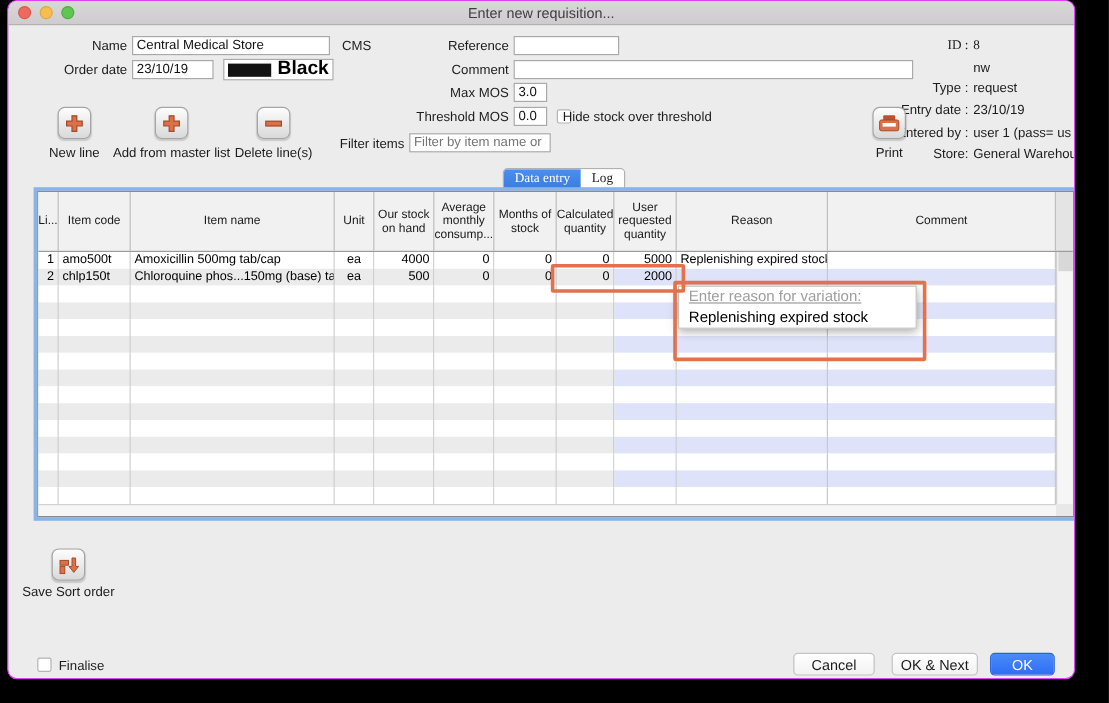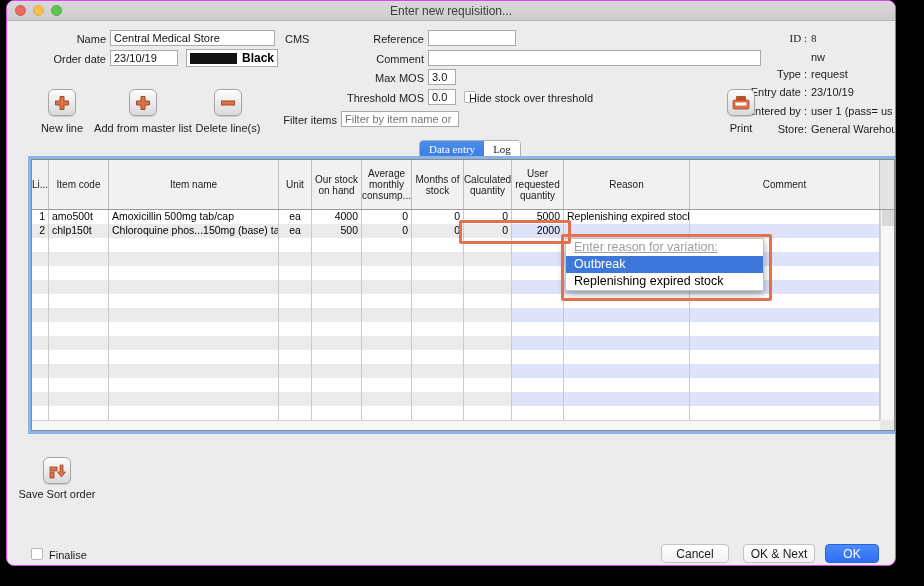--- a/index.html
+++ b/index.html
@@ -17,21 +17,21 @@
   .tl.green{background:#61c554;border:1px solid #4eae44;box-sizing:border-box;}
   .wtitle{position:absolute;left:0;right:0;top:3px;text-align:center;font-size:12px;color:#3e3e3e;}
   
   .flabel{position:absolute;font-size:11px;color:#1c1c1c;text-align:right;white-space:nowrap;}
   .finput{position:absolute;box-sizing:border-box;height:16px;border:1px solid #a9a9a9;background:#fff;
           font-family:inherit;font-size:11px;padding:0 3px;color:#111;border-radius:0;}
   .statictxt{position:absolute;font-size:11px;color:#1c1c1c;white-space:nowrap;}
   .swatch{position:absolute;left:179px;top:48px;width:92px;height:18px;background:#fff;border:1px solid #aaa;
           box-sizing:border-box;display:flex;align-items:center;gap:5px;padding:0 3px;}
   .swatch .chip{width:56px;height:11px;background:#121212;}
-  .swatch .swlabel{font-size:12px;font-weight:bold;color:#000;}
+  .swatch .swlabel{font-size:16px;font-weight:bold;color:#000;}
   .checkbox{position:absolute;width:12px;height:12px;background:#fff;border:1px solid #b5b5b5;border-radius:2px;box-sizing:border-box;}
   
   .tool{position:absolute;text-align:center;}
   .toolbtn{width:26px;height:25px;margin:0 auto;border:1px solid #a5a5a5;border-radius:6px;
            background:linear-gradient(#fdfdfd,#d9d9d9);display:flex;align-items:center;justify-content:center;
            box-shadow:0 1px 1px rgba(0,0,0,.15);}
   .toollabel{margin-top:6px;font-size:11px;color:#1c1c1c;white-space:nowrap;}
   
   .info-row{position:absolute;left:540px;width:360px;height:13px;font-size:11px;white-space:nowrap;}
   .info-label{position:absolute;left:0;width:260px;text-align:right;color:#1c1c1c;}
@@ -405,21 +405,20 @@
         </div>
       <div class="hscroll"></div>
       <div class="scorner"></div>
     </div>
 
     <div class="annot annot-cells"></div>
 
     <div class="popup">
       <div class="popup-header">Enter reason for variation:</div>
       <div id="popup-options">
-          <div class="popup-item selected">Outbreak</div>
           <div class="popup-item">Replenishing expired stock</div>
         </div>
     </div>
     <div class="annot annot-popup"></div>
 
     <div class="tool" style="left:18px;top:456px;width:64px;">
       <div class="toolbtn">
         <svg width="18" height="16" viewBox="0 0 18 16">
           <rect x="2" y="9" width="4" height="6" fill="#de7048" stroke="#a04a28" stroke-width="0.8"></rect>
           <rect x="2" y="4" width="7" height="4" fill="#de7048" stroke="#a04a28" stroke-width="0.8"></rect>

